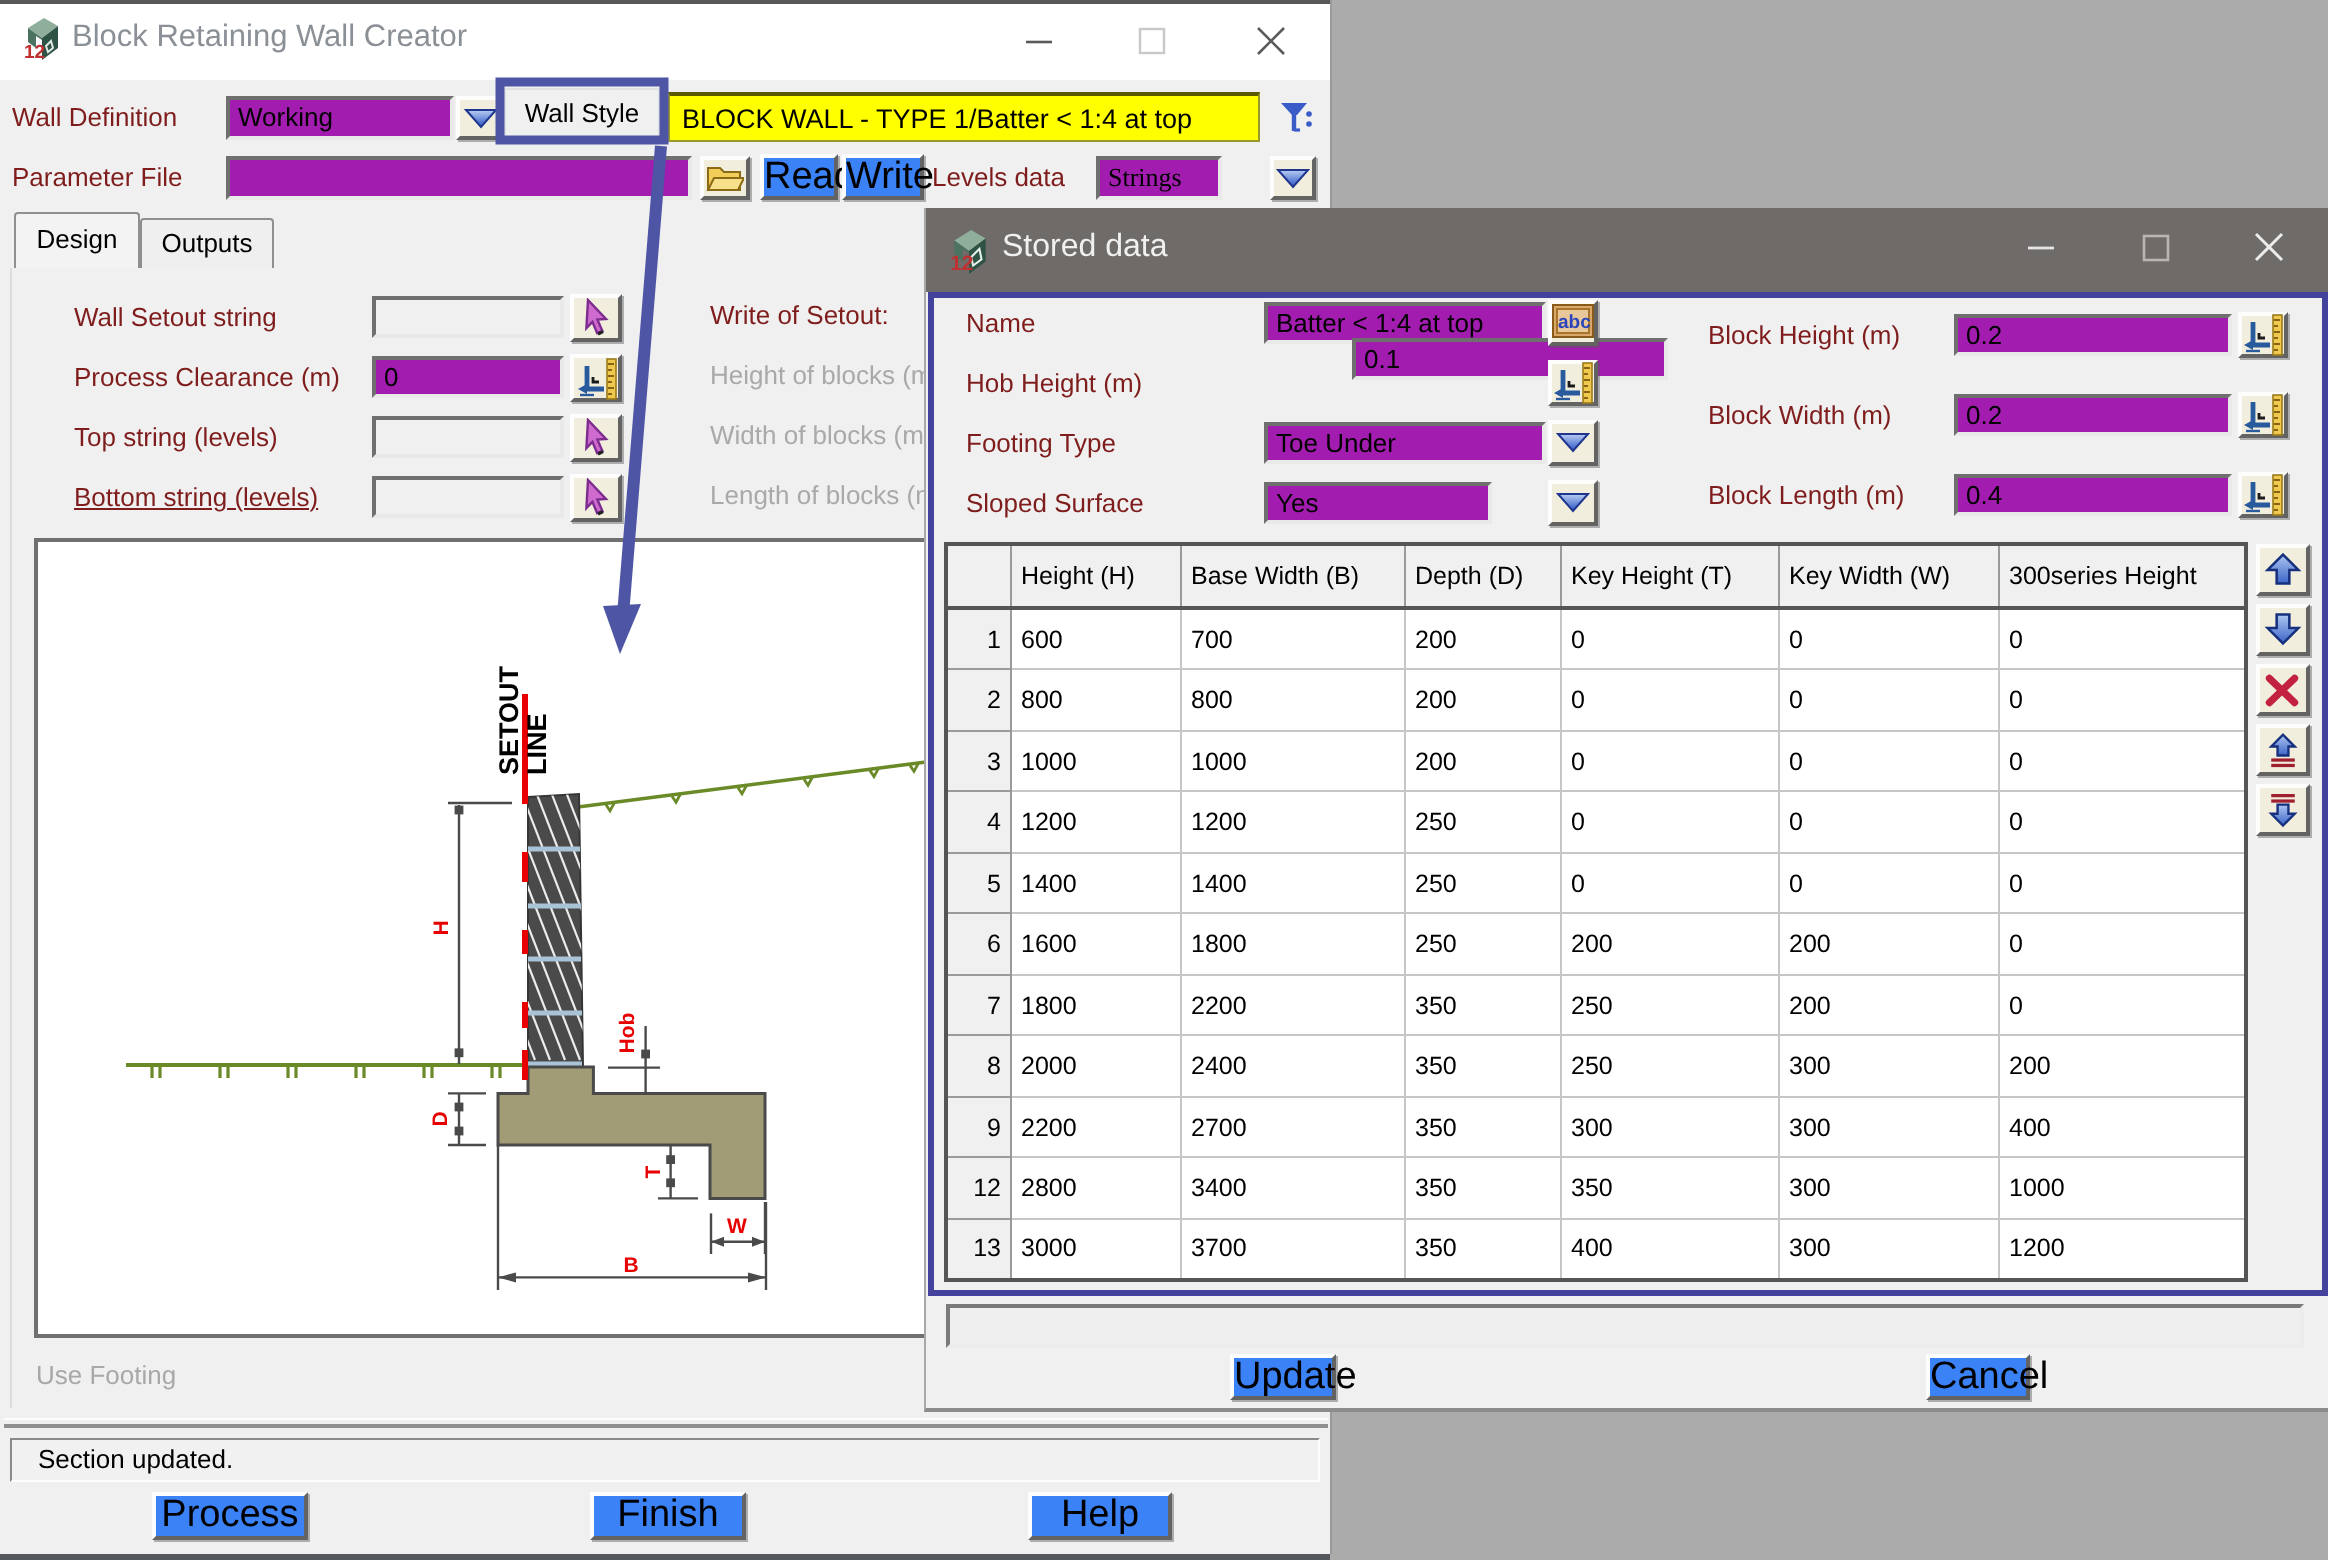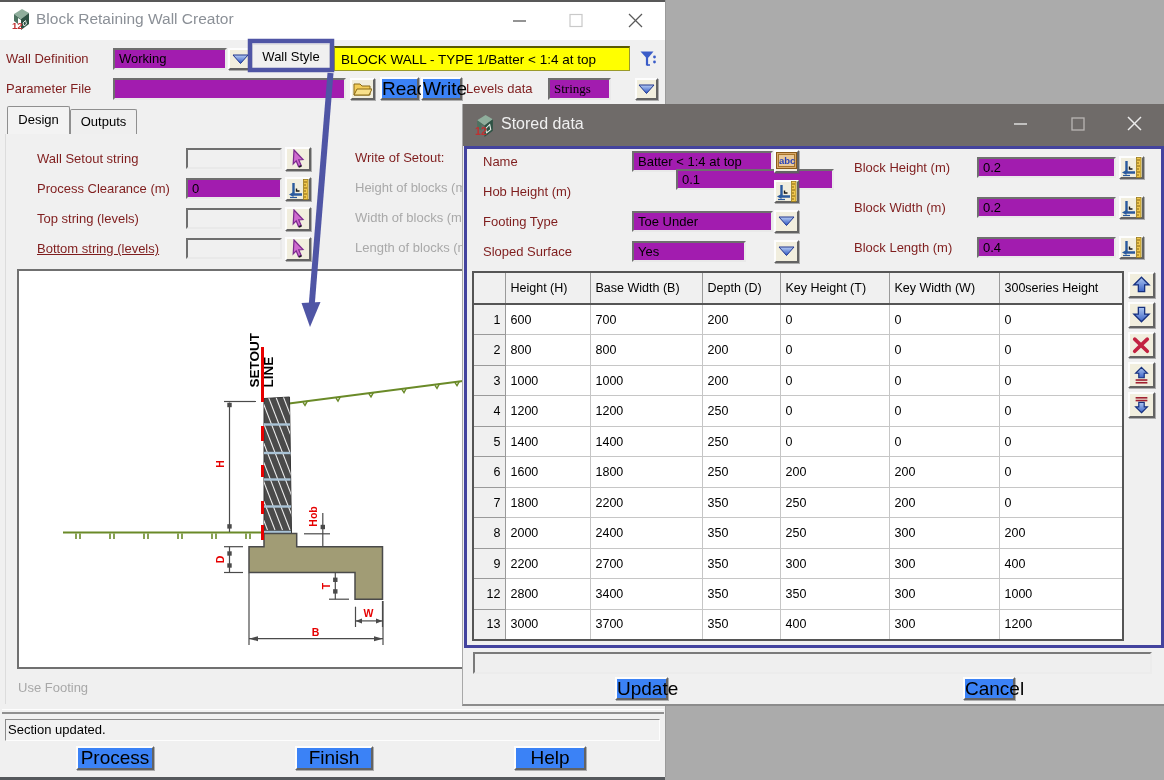--- a/index.html
+++ b/index.html
@@ -279,21 +279,21 @@
     <g font-family="Liberation Sans" font-size="13.5px" font-weight="bold" fill="#000">
       <text transform="translate(259,387.5) rotate(-90)">SETOUT</text>
       <text transform="translate(273,387.5) rotate(-90)">LINE</text>
     </g>
   </svg>
 
   <div class="lbl" style="left:18px;top:680px;color:#a8a8a8;">Use Footing</div>
 
   <div class="abs" style="left:2px;top:709px;width:662px;height:5px;background:#f0f0f0;border-top:1px solid #fdfdfd;border-bottom:2px solid #8f8f8f;"></div>
   <div class="abs" style="left:5px;top:719px;width:655px;height:22px;background:#f1f1f1;border:1px solid;border-color:#8a8a8a #fdfdfd #fdfdfd #8a8a8a;
-       font-size:13px;line-height:20px;padding-left:2px;">Section updated.</div>
+       font-size:13px;line-height:20px;padding-left:13px;">Section updated.</div>
 
   <div class="btn" style="left:76px;top:746px;width:78px;height:24px;line-height:20px;">Process</div>
   <div class="btn" style="left:295px;top:746px;width:78px;height:24px;line-height:20px;">Finish</div>
   <div class="btn" style="left:514px;top:746px;width:72px;height:24px;line-height:20px;">Help</div>
 
   <div class="abs" style="left:0;top:777px;width:665px;height:3px;background:#55585c;"></div>
 </div>
 
 <div class="abs" id="dlg" style="left:462px;top:104px;width:702px;height:602px;background:#f0f0f0;z-index:20;
      border-left:1px solid #a8a8a8;border-bottom:2px solid #8c8c8c;">

